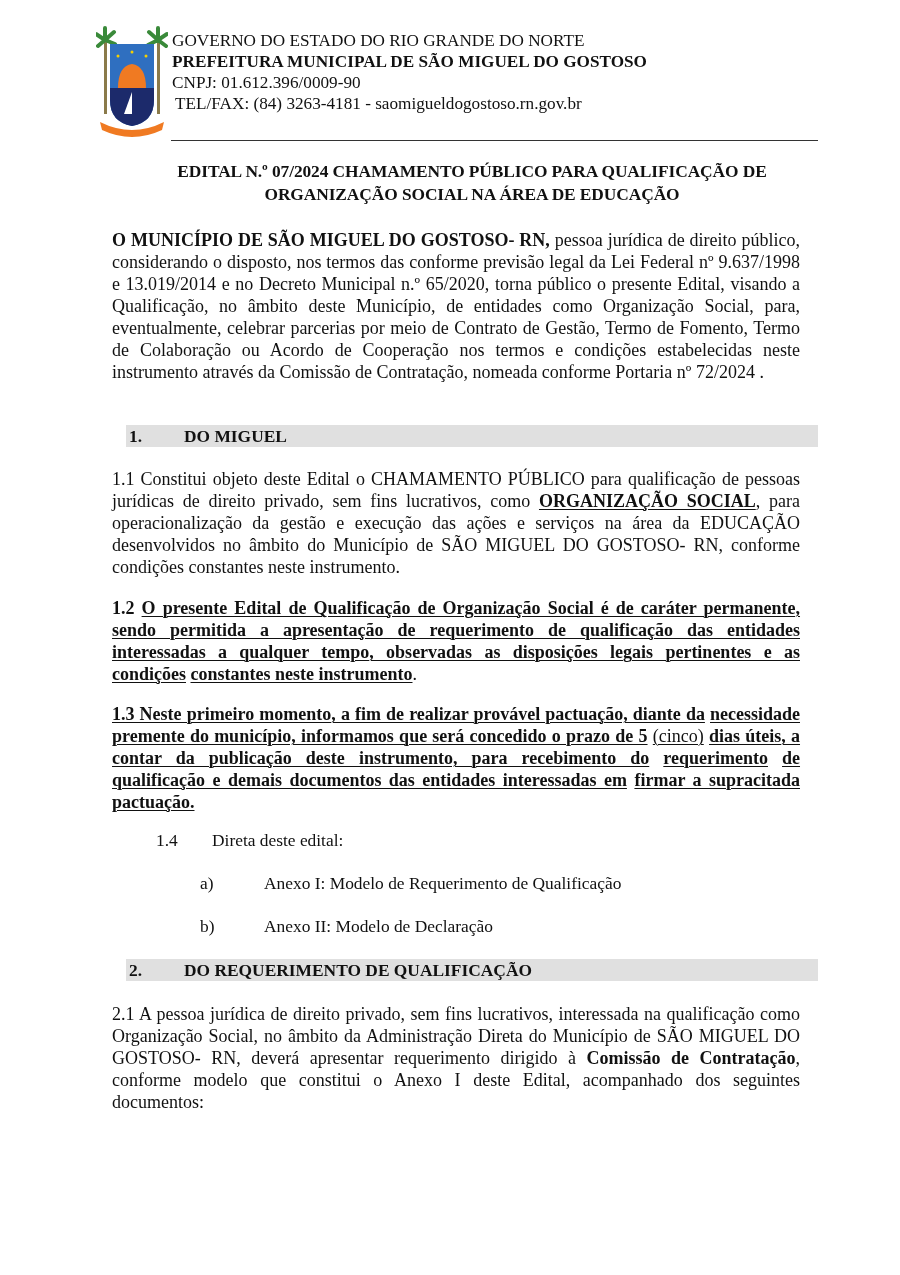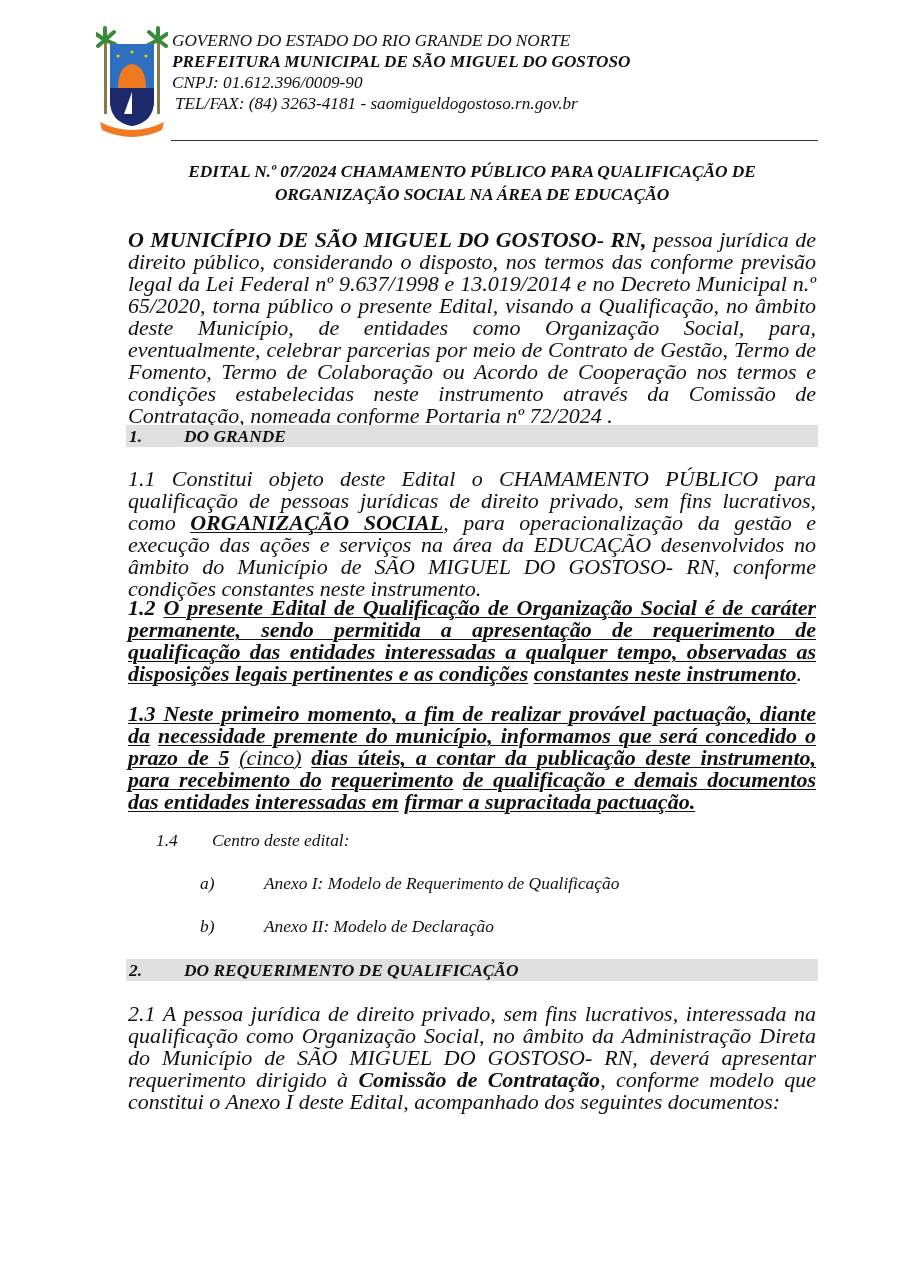--- a/index.html
+++ b/index.html
@@ -1,41 +1,41 @@
 <!DOCTYPE html>
 <html><head>
 <meta charset="utf-8">
 <style>
   html, body { margin: 0; padding: 0; background: #ffffff; }
   body {
     width: 900px; height: 1275px; position: relative; overflow: hidden;
     font-family: "Liberation Serif", "DejaVu Serif", serif;
     color: #111111;
   }
-  .page { position: absolute; left: 0; top: 0; width: 900px; height: 1275px; font-style: italic; }
+  .page { position: absolute; left: 0; top: 0; width: 900px; height: 1275px; }
 
   
   .header { position: absolute; left: 96px; top: 26px; width: 722px; height: 116px; }
   .logo { position: absolute; left: 0; top: 0; width: 72px; height: 114px; }
   .header-text { position: absolute; left: 76px; top: 4px; font-size: 17.2px; line-height: 21px; }
   .header-text div { white-space: nowrap; }
   .header-text .bold { font-weight: bold; text-align: right; }
   .header-text .indent { padding-left: 3px; }
   .header-rule { position: absolute; left: 75px; right: 0; top: 114px; height: 0; border-top: 1.6px solid #333; }
 
   
   .title {
     position: absolute; left: 126px; width: 692px; top: 160px;
     text-align: center; font-weight: bold; font-size: 17.4px; line-height: 23px;
     letter-spacing: -0.1px;
   }
 
   .para {
-    position: absolute; left: 128px; width: 688px;
-    font-size: 22px; line-height: 22px; text-align: justify;
+    position: absolute; left: 112px; width: 688px;
+    font-size: 18px; line-height: 22px; text-align: justify;
     text-align-last: left;
   }
   .b { font-weight: bold; }
   .u { text-decoration: underline; text-underline-offset: 2px; text-decoration-thickness: 1.4px; }
 
   .section-head {
     position: absolute; left: 126px; width: 692px; height: 22px;
     background: #e0e0e0; font-weight: bold; font-size: 17.4px; line-height: 22px;
   }
   .section-head .num { position: absolute; left: 3px; top: 0; }
@@ -77,31 +77,31 @@
 
   <div class="title">
     <div>EDITAL N.º 07/2024 CHAMAMENTO PÚBLICO PARA QUALIFICAÇÃO DE</div>
     <div>ORGANIZAÇÃO SOCIAL NA ÁREA DE EDUCAÇÃO</div>
   </div>
 
   <div class="para" style="top:229px;"><span class="b">O MUNICÍPIO DE SÃO MIGUEL DO GOSTOSO- RN,</span><span> pessoa jurídica de direito público, considerando o disposto, nos termos das conforme previsão legal da Lei Federal nº 9.637/1998 e 13.019/2014 e no Decreto Municipal n.º 65/2020, torna público o presente Edital, visando a Qualificação, no âmbito deste Município, de entidades como Organização Social, para, eventualmente, celebrar parcerias por meio de Contrato de Gestão, Termo de Fomento, Termo de Colaboração ou Acordo de Cooperação nos termos e condições estabelecidas neste instrumento através da Comissão de Contratação, nomeada conforme Portaria nº 72/2024 .</span></div>
 
   <div class="section-head" style="top:425px;">
     <span class="num">1.</span>
-    <span class="lbl">DO GRANDE</span>
+    <span class="lbl">DO MIGUEL</span>
   </div>
 
   <div class="para" style="top:468px;"><span>1.1 Constitui objeto deste Edital o CHAMAMENTO PÚBLICO para qualificação de pessoas jurídicas de direito privado, sem fins lucrativos, como </span><span class="b u">ORGANIZAÇÃO SOCIAL</span><span>, para operacionalização da gestão e execução das ações e serviços na área da EDUCAÇÃO desenvolvidos no âmbito do Município de SÃO MIGUEL DO GOSTOSO- RN, conforme condições constantes neste instrumento.</span></div>
 
   <div class="para b" style="top:597px;"><span>1.2 </span><span class="u">O presente Edital de Qualificação de Organização Social é de caráter permanente, sendo permitida a apresentação de requerimento de qualificação das entidades interessadas a qualquer tempo, observadas as disposições legais pertinentes e as condições</span><span> </span><span class="u">constantes neste instrumento</span><span style="font-weight:normal">.</span></div>
 
   <div class="para b" style="top:703px;"><span class="u">1.3 Neste primeiro momento, a fim de realizar provável pactuação, diante da</span> <span class="u">necessidade premente do município, informamos que será concedido o prazo de 5</span> <span class="u" style="font-weight:normal">(cinco)</span> <span class="u">dias úteis, a contar da publicação deste instrumento, para recebimento do</span> <span class="u">requerimento</span> <span class="u">de qualificação e demais documentos das entidades interessadas em</span> <span class="u">firmar a supracitada pactuação.</span></div>
 
   <div class="line" style="left:128px; top:829px;">1.4</div>
-  <div class="line" style="left:184px; top:829px;">Centro deste edital:</div>
+  <div class="line" style="left:184px; top:829px;">Direta deste edital:</div>
 
   <div class="line" style="left:172px; top:872px;">a)</div>
   <div class="line" style="left:236px; top:872px;">Anexo I: Modelo de Requerimento de Qualificação</div>
 
   <div class="line" style="left:172px; top:915px;">b)</div>
   <div class="line" style="left:236px; top:915px;">Anexo II: Modelo de Declaração</div>
 
   <div class="section-head" style="top:959px;">
     <span class="num">2.</span>
     <span class="lbl">DO REQUERIMENTO DE QUALIFICAÇÃO</span>

